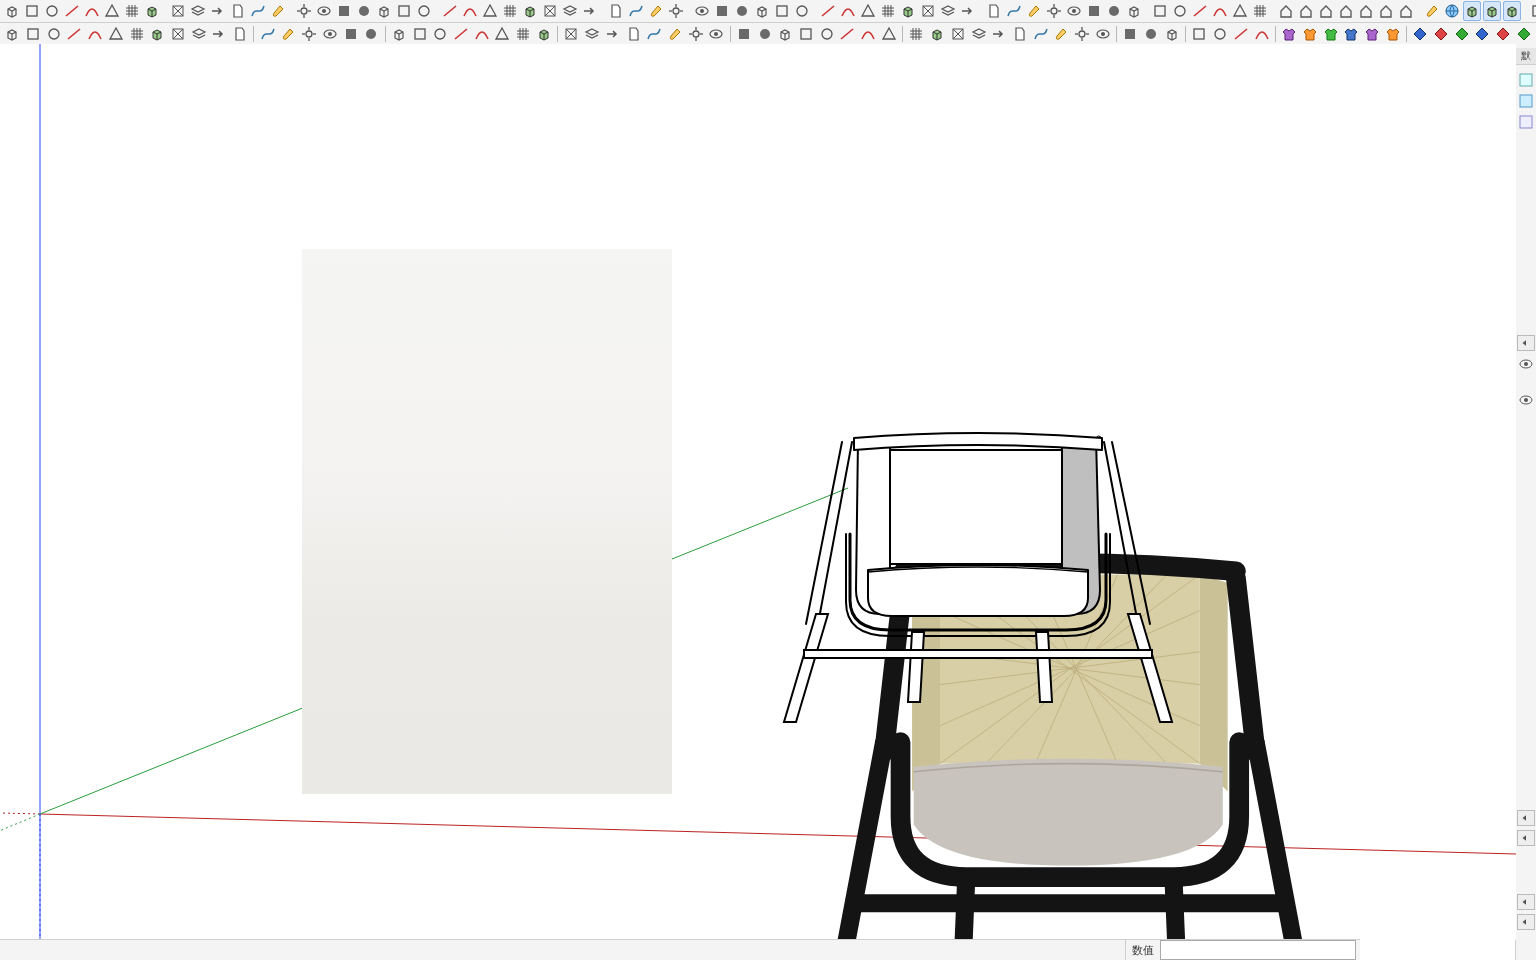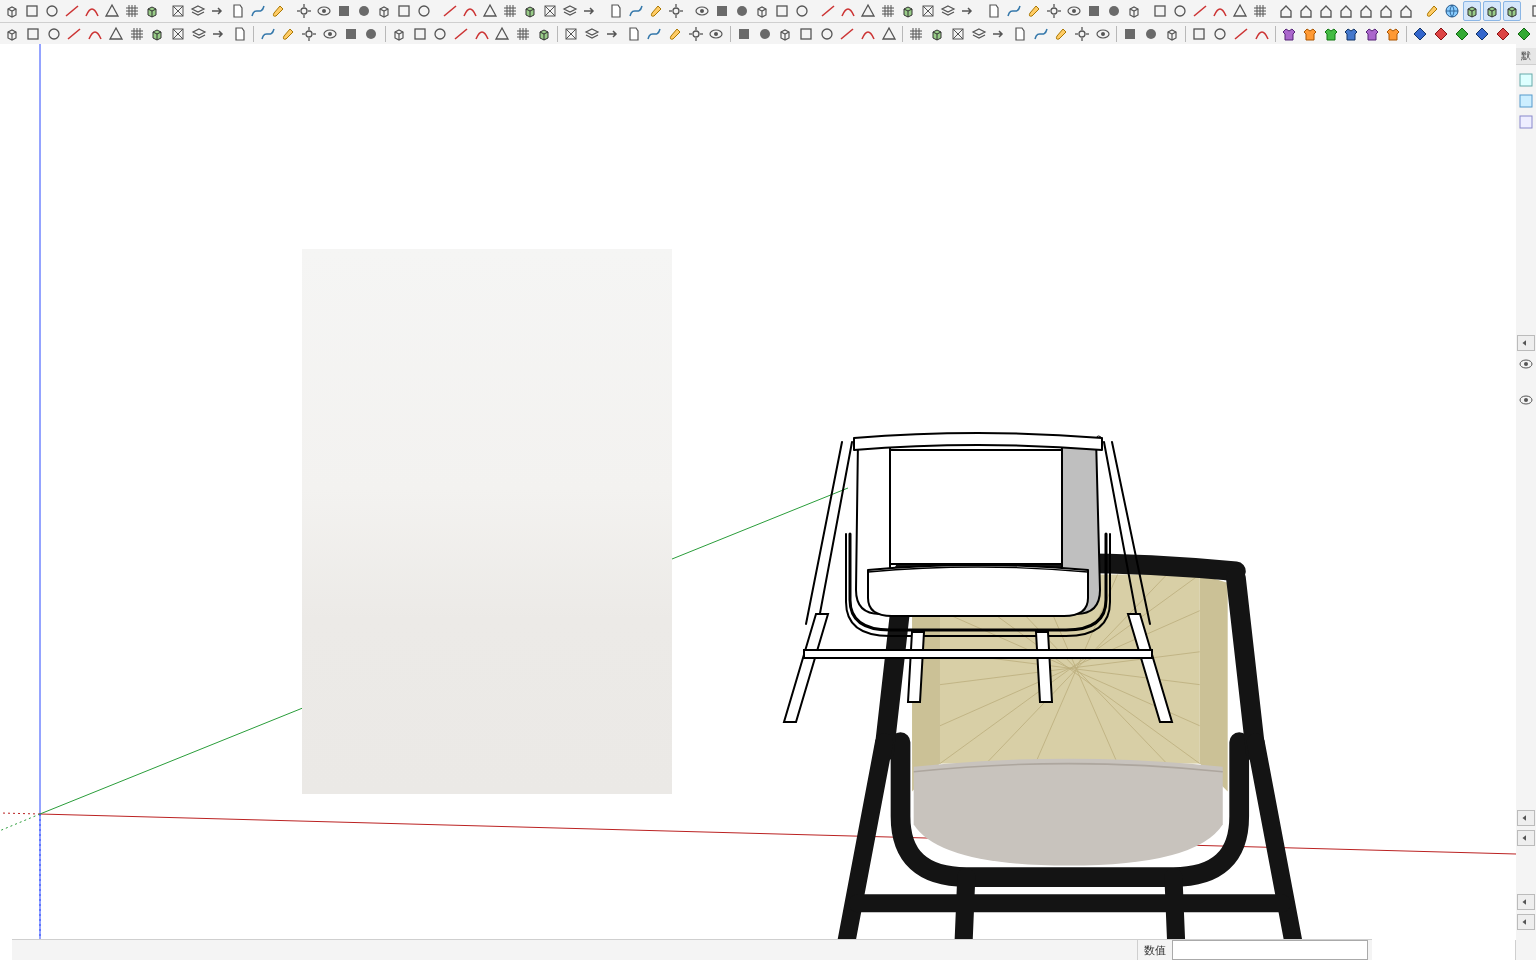--- a/index.html
+++ b/index.html
@@ -15,21 +15,21 @@
 .rtray{position:absolute;right:0;top:44px;width:20px;height:916px;background:#f4f4f4;border-left:1px solid #cfcfcf;display:flex;flex-direction:column;align-items:center;gap:4px;padding-top:4px}
 .rtray .head{font-size:10px;color:#444;writing-mode:horizontal-tb;text-align:center;width:100%;padding:1px 0;background:#e6e6e6;border-bottom:1px solid #cfcfcf;cursor:pointer}
 .rtray .ic{width:16px;height:16px;cursor:pointer;border:1px solid transparent;display:flex;align-items:center;justify-content:center}
 .rtray .stack{display:flex;flex-direction:column;gap:3px;margin-top:2px}
 .rtray .sp{flex:1}
 .rtray .tog{width:16px;height:14px;background:#eee;border:1px solid #bbb;cursor:pointer;display:flex;align-items:center;justify-content:center}
 
 .vp{position:absolute;left:0;top:44px;width:1516px;height:896px;background:#fff;overflow:hidden}
 .vp svg{position:absolute;left:0;top:0;width:1516px;height:896px}
 
-.status{position:absolute;left:12px;bottom:0;width:1360px;height:20px;background:#f4f4f4;border-top:1px solid #cfcfcf;display:flex;align-items:center}
+.status{position:absolute;left:0;bottom:0;width:1360px;height:20px;background:#f4f4f4;border-top:1px solid #cfcfcf;display:flex;align-items:center}
 .status .msg{flex:1;padding-left:6px;font-size:11px;color:#333}
 .status .mlab{font-size:11px;color:#333;padding:0 6px;border-left:1px solid #cfcfcf;height:100%;display:flex;align-items:center}
 .status .mbox{width:190px;height:16px;border:1px solid #aaa;background:#fff;margin-right:4px}
 
 .refimg{position:absolute;left:302px;top:205px;width:370px;height:545px;background:linear-gradient(180deg,#f5f5f4 0%,#f3f2f0 44%,#eceae7 68%,#ebe9e6 100%)}
 </style>
 </head>
 <body>
 <div class="app">
 

